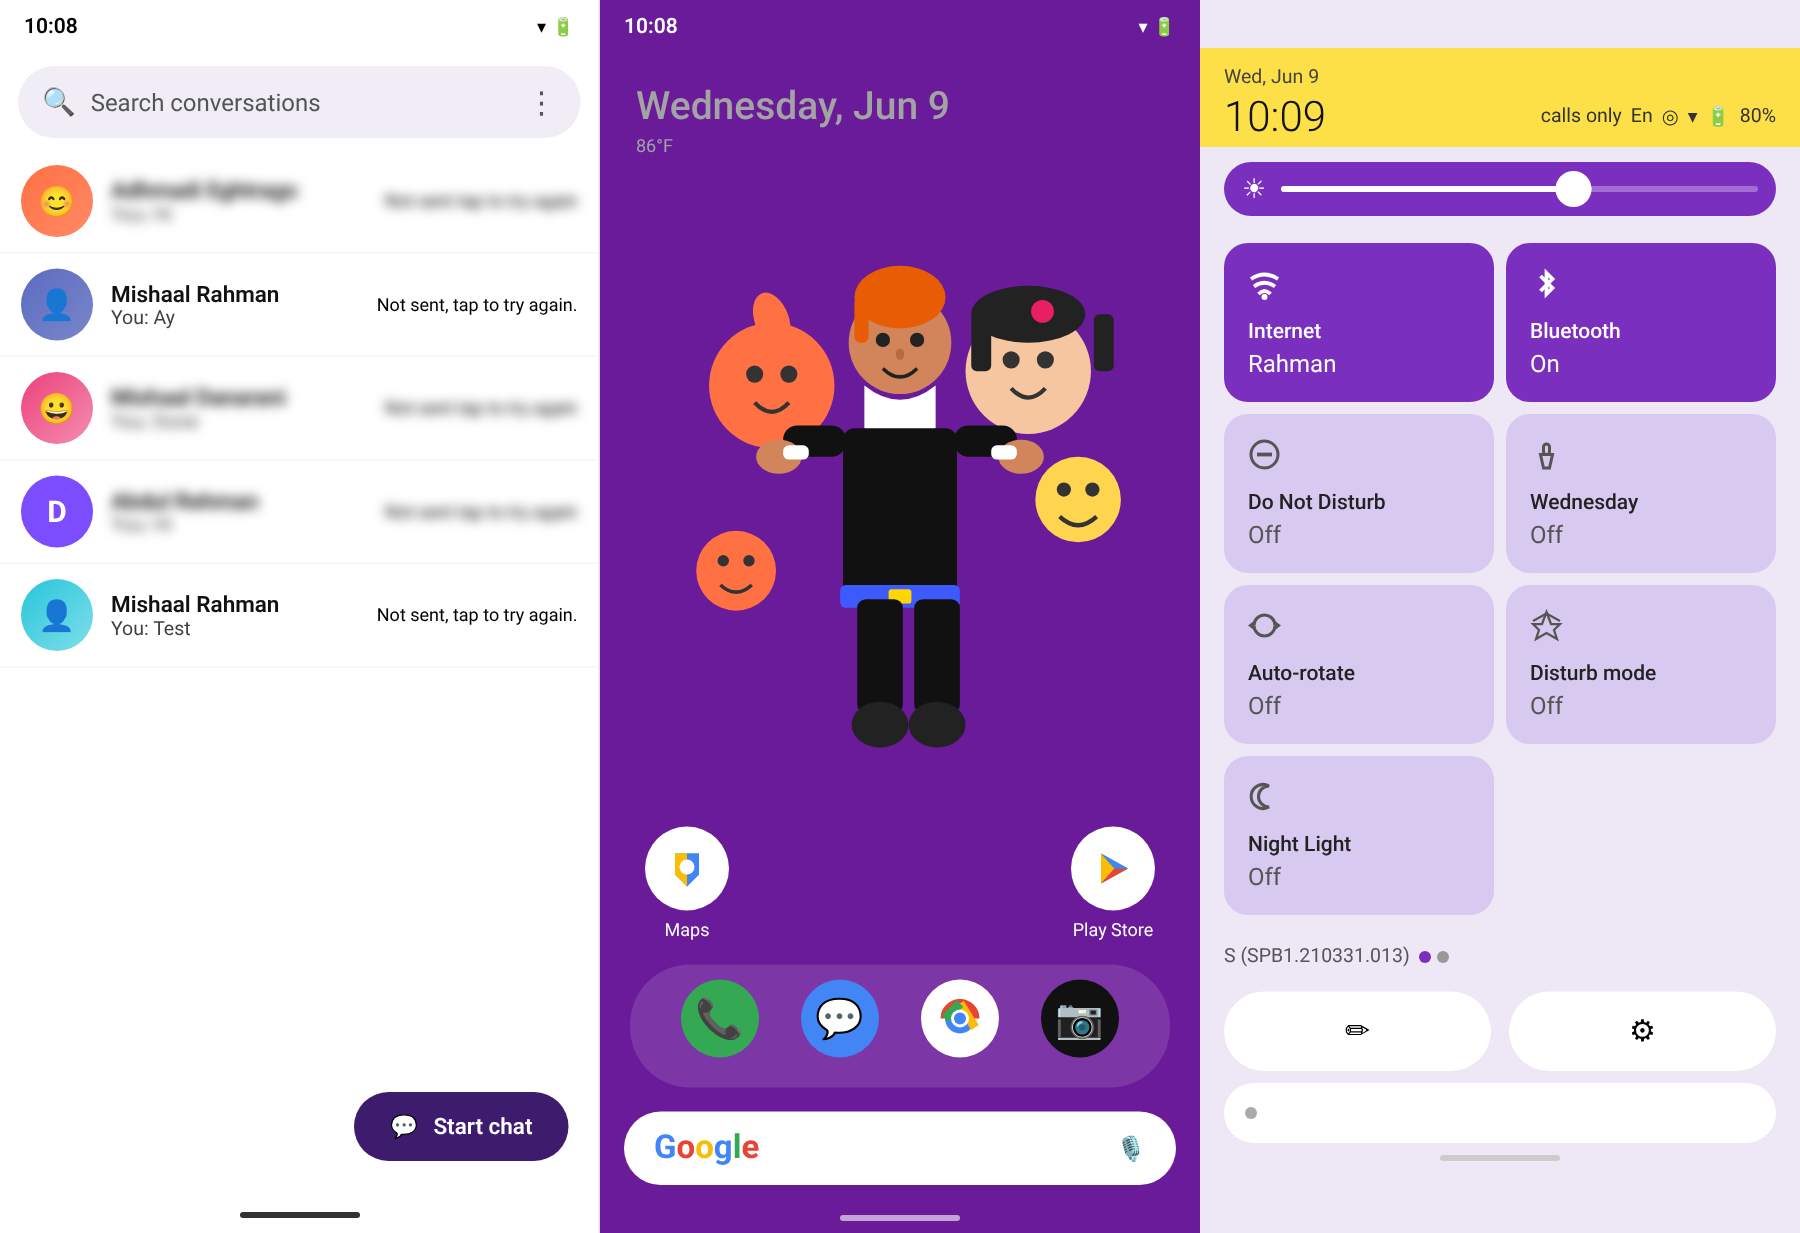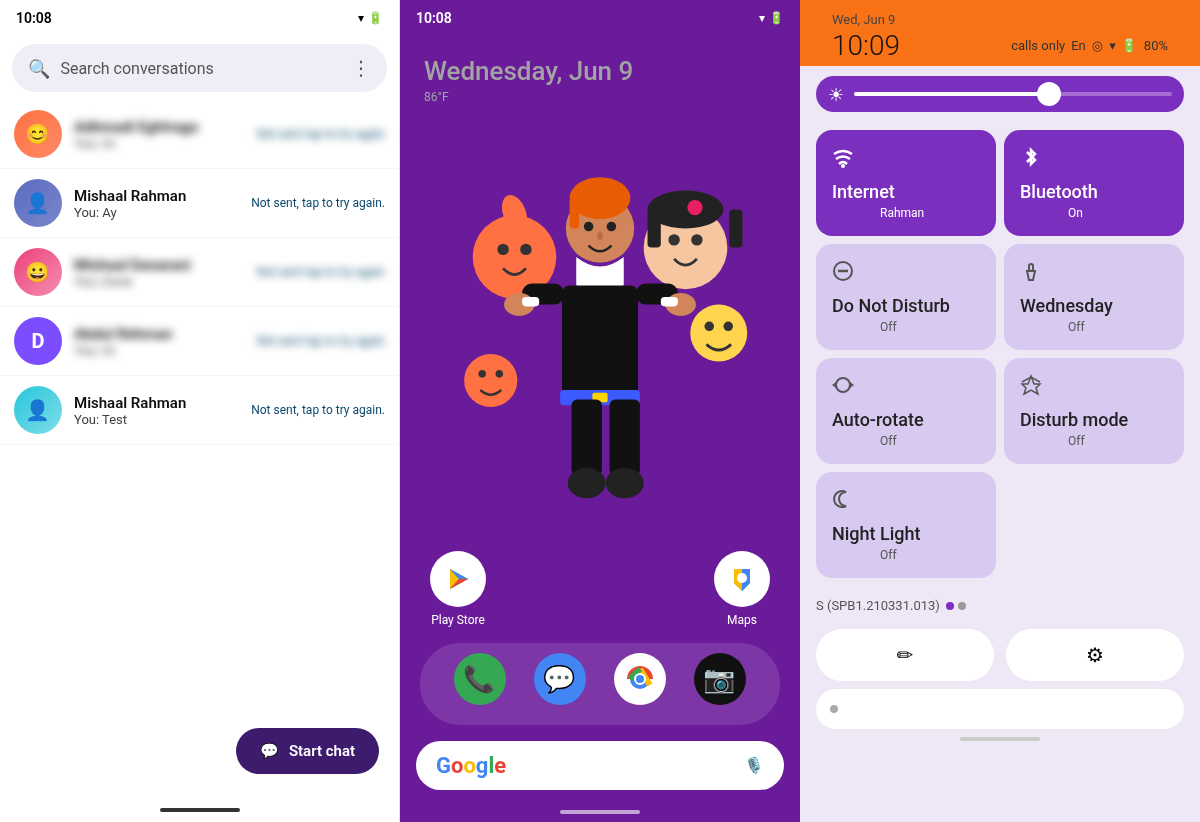--- a/index.html
+++ b/index.html
@@ -128,21 +128,21 @@
     .conv-meta {
       text-align: right;
       display: flex;
       flex-direction: column;
       align-items: flex-end;
       gap: 4px;
     }
 
     .conv-error {
       font-size: 12px;
-      color: #0c4a6e;
+      color: #000000;
     }
 
     .blurred {
       filter: blur(4px);
       user-select: none;
     }
 
     .start-chat-btn {
       position: absolute;
       bottom: 48px;
@@ -318,22 +318,23 @@
       width: 400px;
       height: 822px;
       background: #ede7f6;
       display: flex;
       flex-direction: column;
       padding: 0;
       position: relative;
     }
 
     .qs-top-bar {
-      background: #f97316;
-      padding: 12px 32px 4px;
+      background: #fde047;
+      padding: 12px 16px 4px;
+      margin-top: 32px;
     }
 
     .qs-date {
       font-size: 13px;
       color: #444;
     }
 
     .qs-time-row {
       display: flex;
       align-items: center;
@@ -426,29 +427,28 @@
       margin-bottom: 4px;
     }
 
     .qs-tile.active .qs-tile-icon,
     .qs-tile.active .qs-tile-name,
     .qs-tile.active .qs-tile-status {
       color: #fff;
     }
 
     .qs-tile-name {
-      font-size: 18px;
+      font-size: 14px;
       font-weight: 500;
       color: #222;
     }
 
     .qs-tile-status {
-      font-size: 12px;
+      font-size: 16px;
       color: #555;
-      margin-left: 48px;
     }
 
     .qs-build {
       padding: 12px 16px 8px;
       font-size: 13px;
       color: #555;
       display: flex;
       align-items: center;
       gap: 6px;
     }
@@ -680,44 +680,44 @@
       <path d="M282 212 Q295 224 308 212" stroke="#333" stroke-width="3" fill="none"></path>
 
       <circle cx="55" cy="250" r="28" fill="#ff7043"></circle>
       <circle cx="46" cy="243" r="4" fill="#333"></circle>
       <circle cx="64" cy="243" r="4" fill="#333"></circle>
       <path d="M44 260 Q55 270 66 260" stroke="#333" stroke-width="2.5" fill="none"></path>
     </svg>
   </div>
 
   <div class="home-dock-icons">
+    <div class="dock-icon-wrap">
+      <div class="dock-icon" style="background:#fff; border-radius:50%;">
+
+        <svg width="36" height="36" viewBox="0 0 36 36">
+            <circle cx="18" cy="18" r="18" fill="none"></circle>
+          <polygon points="10,8 26,8 26,22 18,30 10,22" fill="#34a853"></polygon>
+          <polygon points="18,8 26,8 26,22 18,30" fill="#4285f4"></polygon>
+          <polygon points="10,8 18,8 18,30 10,22" fill="#fbbc05"></polygon>
+          <circle cx="18" cy="17" r="5" fill="white"></circle>
+        </svg>
+      </div>
+      <span class="dock-label">Maps</span>
+    </div>
     <div class="dock-icon-wrap">
       <div class="dock-icon" style="background:#fff; border-radius:50%;">
         <svg width="36" height="36" viewBox="0 0 36 36">
           <circle cx="18" cy="18" r="18" fill="none"></circle>
           <polygon points="10,8 28,18 10,28" fill="#34a853"></polygon>
           <polygon points="10,8 19,18 10,28" fill="#fbbc05"></polygon>
           <polygon points="10,28 19,18 28,18" fill="#ea4335"></polygon>
           <polygon points="10,8 19,18 28,18" fill="#4285f4"></polygon>
         </svg>
       </div>
       <span class="dock-label">Play Store</span>
-    </div>
-    <div class="dock-icon-wrap">
-      <div class="dock-icon" style="background:#fff; border-radius:50%;">
-
-        <svg width="36" height="36" viewBox="0 0 36 36">
-            <circle cx="18" cy="18" r="18" fill="none"></circle>
-          <polygon points="10,8 26,8 26,22 18,30 10,22" fill="#34a853"></polygon>
-          <polygon points="18,8 26,8 26,22 18,30" fill="#4285f4"></polygon>
-          <polygon points="10,8 18,8 18,30 10,22" fill="#fbbc05"></polygon>
-          <circle cx="18" cy="17" r="5" fill="white"></circle>
-        </svg>
-      </div>
-      <span class="dock-label">Maps</span>
     </div>
   </div>
 
   <div class="home-bottom-dock">
     <div class="bottom-dock-icon" style="background:#34a853;">
       <span>📞</span>
     </div>
     <div class="bottom-dock-icon" style="background:#4285f4;">
       <span>💬</span>
     </div>

